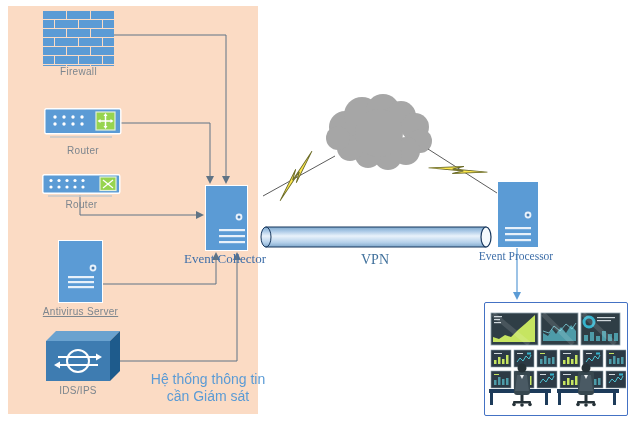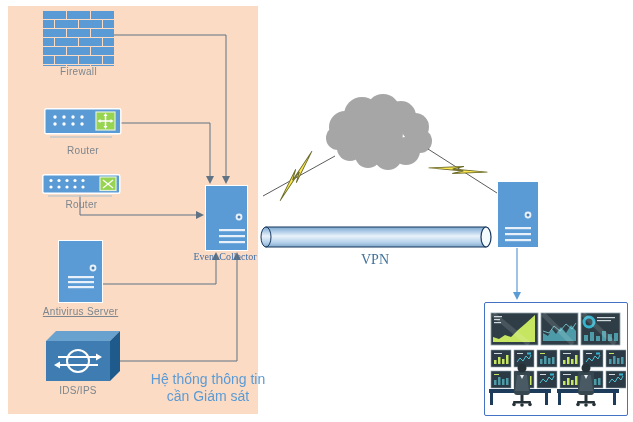--- a/index.html
+++ b/index.html
@@ -199,34 +199,35 @@
   <div class="abs" style="left:205px;top:185px;">
     <svg width="43" height="66" viewBox="0 0 43 66">
       <rect x="0.5" y="0.5" width="42" height="65" fill="#5b9bd5" stroke="#ffffff" stroke-width="1" opacity="1"></rect>
       <circle cx="34" cy="32" r="3.4" fill="#e8f1fa"></circle>
         <circle cx="34" cy="32" r="1.5" fill="#4a7fb5"></circle>
       <rect x="14" y="44" width="26" height="2.2" fill="#e8f1fa"></rect>
       <rect x="14" y="50" width="26" height="2.2" fill="#e8f1fa"></rect>
       <rect x="14" y="56" width="26" height="2.2" fill="#e8f1fa"></rect>
     </svg>
   </div>
-  <div class="abs node-label" style="left:173px;top:251px;width:104px;font-size:10px;">Event Collector</div>
+  <div class="abs node-label" style="left:173px;top:251px;width:104px;font-size:13px;">Event Collector</div>
 
   <div class="abs node-label" style="left:347px;top:252px;width:56px;font-size:14px;color:#41719c;">VPN</div>
 
   <div class="abs" style="left:497px;top:181px;">
     <svg width="42" height="67" viewBox="0 0 42 67">
       <rect x="0.5" y="0.5" width="41" height="66" fill="#5b9bd5" stroke="#ffffff" stroke-width="1" opacity="1"></rect>
       <circle cx="31" cy="34" r="3.4" fill="#e8f1fa"></circle>
         <circle cx="31" cy="34" r="1.5" fill="#4a7fb5"></circle>
       <rect x="8" y="46" width="26" height="2.2" fill="#e8f1fa"></rect>
       <rect x="8" y="52" width="26" height="2.2" fill="#e8f1fa"></rect>
       <rect x="8" y="58" width="26" height="2.2" fill="#e8f1fa"></rect>
     </svg>
   </div>
+  <div class="abs node-label" style="left:464px;top:250px;width:104px;font-size:11.5px;">Event Processor</div>
 
   <div class="abs soc">
     <svg width="141" height="111" viewBox="0 0 141 111">
       <defs>
         <g id="mini-bars">
           <rect x="3" y="10" width="2.5" height="4" fill="#c6e561"></rect>
             <rect x="7" y="7" width="2.5" height="7" fill="#c6e561"></rect>
           <rect x="11" y="9" width="2.5" height="5" fill="#c6e561"></rect>
             <rect x="15" y="5" width="2.5" height="9" fill="#c6e561"></rect>
           <rect x="3" y="3" width="8" height="1" fill="#cfd8dc"></rect>

